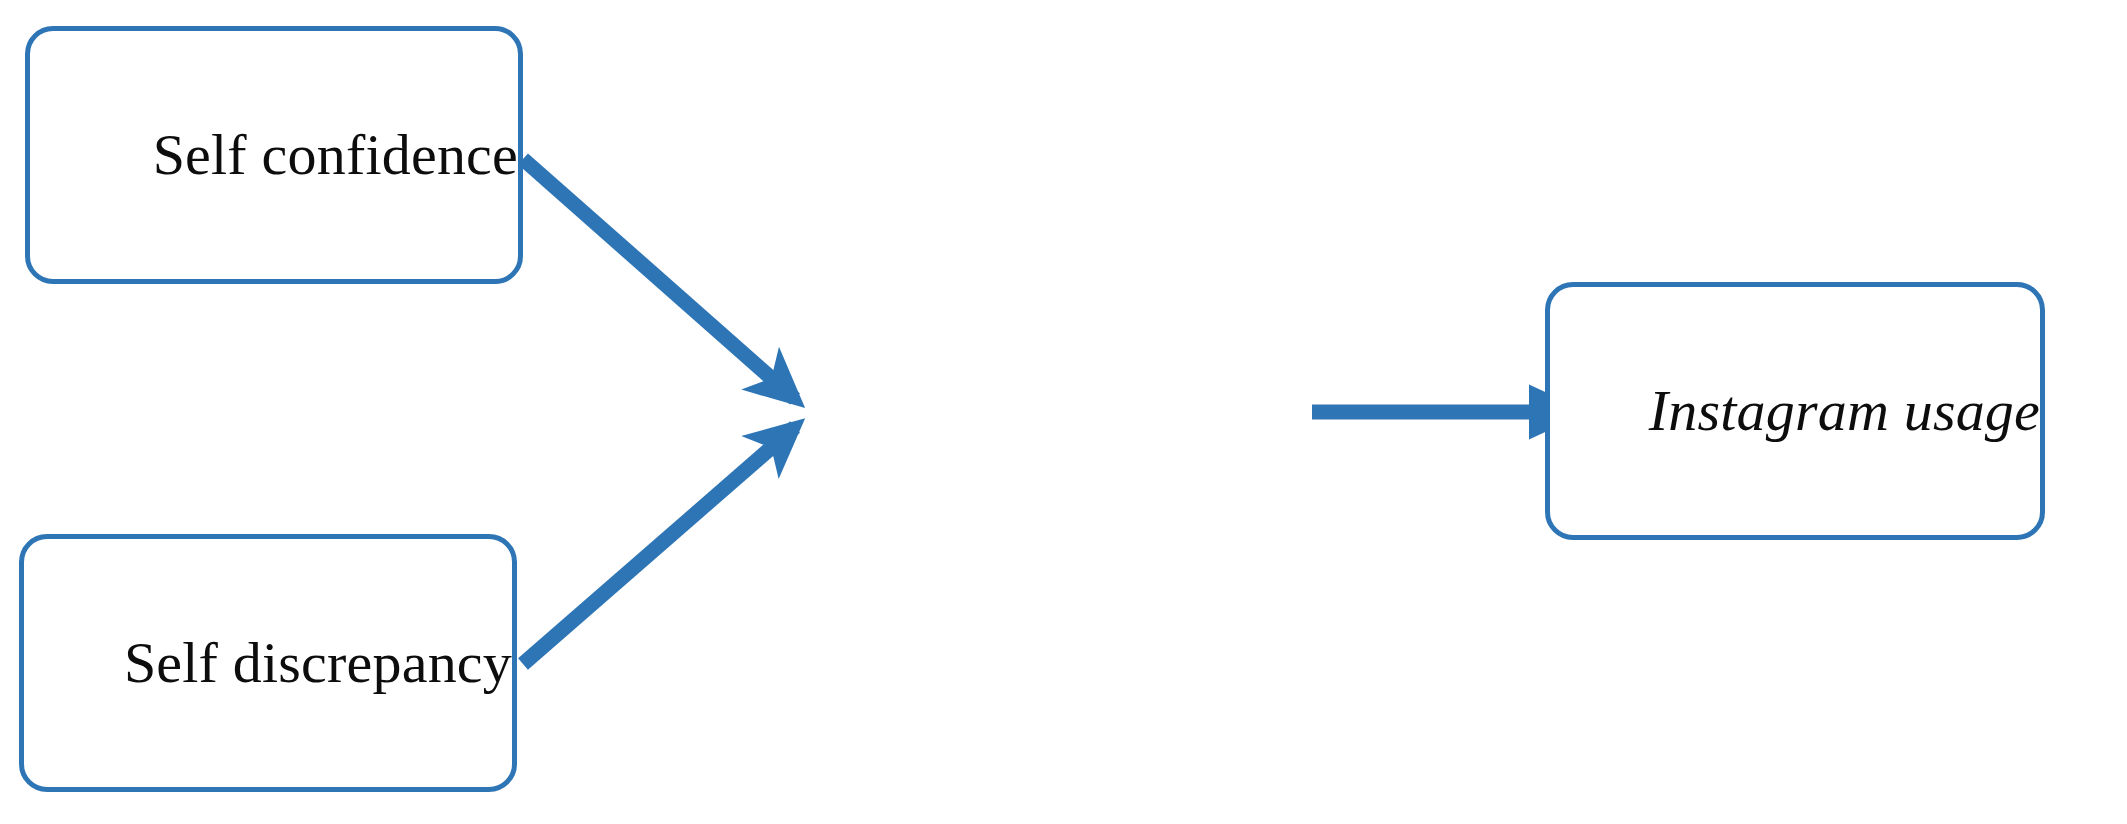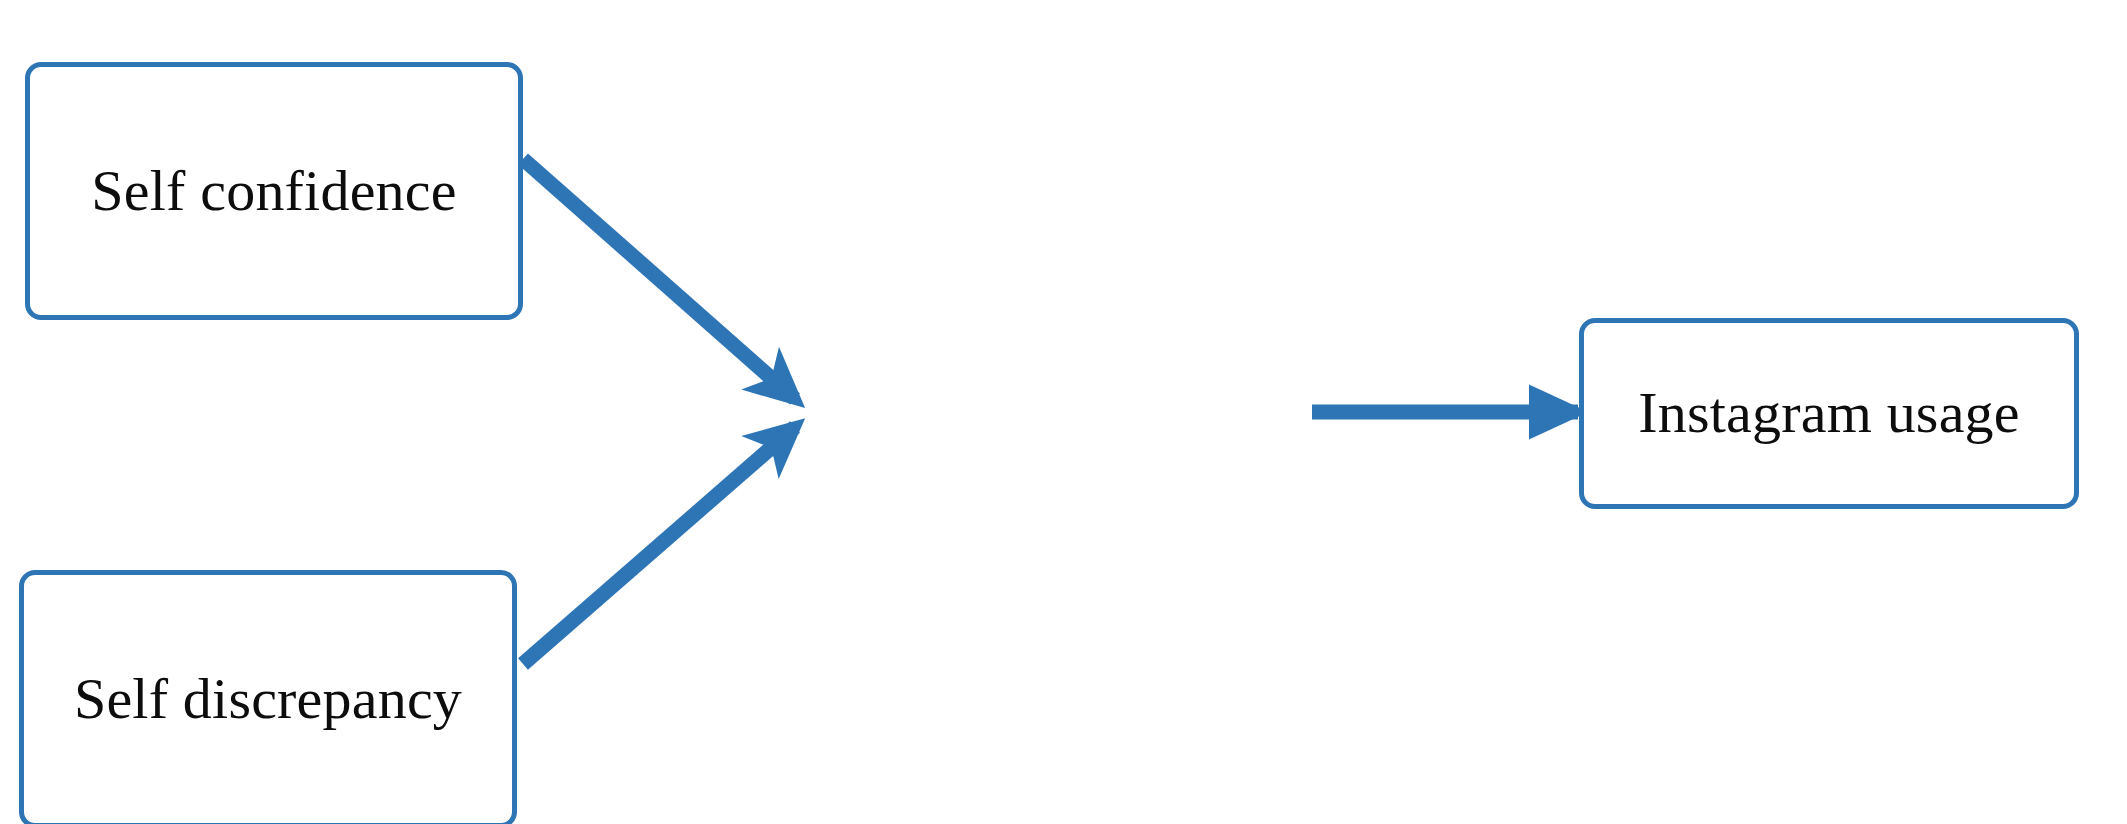--- a/index.html
+++ b/index.html
@@ -14,46 +14,45 @@
     height: 824px;
     background: #ffffff;
     overflow: hidden;
     font-family: "Liberation Serif", "DejaVu Serif", serif;
   }
   .node {
     position: absolute;
     box-sizing: border-box;
     background: #ffffff;
     border: 5px solid #2E75B6;
-    border-radius: 16px;
+    border-radius: 28px;
     display: flex;
     align-items: center;
-    justify-content: center;
+    justify-content: flex-end;
     z-index: 3;
-    margin-top: 36px;
   }
   .node-label {
     color: #0d0d0d;
     font-size: 58px;
     line-height: 1.05;
     white-space: nowrap;
     letter-spacing: 0.2px;
   }
   
   #node-self-confidence {
     left: 25px;  top: 26px;   width: 498px; height: 258px;
   }
   #node-self-discrepancy {
     left: 19px;  top: 534px;  width: 498px; height: 258px;
   }
   #node-materialism {
     left: 810px; top: 282px;  width: 502px; height: 258px;
   }
   #node-instagram-usage {
-    left: 1579px; top: 282px; width: 500px; height: 191px;
+    left: 1545px; top: 282px; width: 500px; height: 258px; font-style: italic;
   }
   #edge-layer {
     position: absolute;
     left: 0; top: 0;
     width: 2127px;
     height: 824px;
     z-index: 2;
   }
 </style>
 </head>

